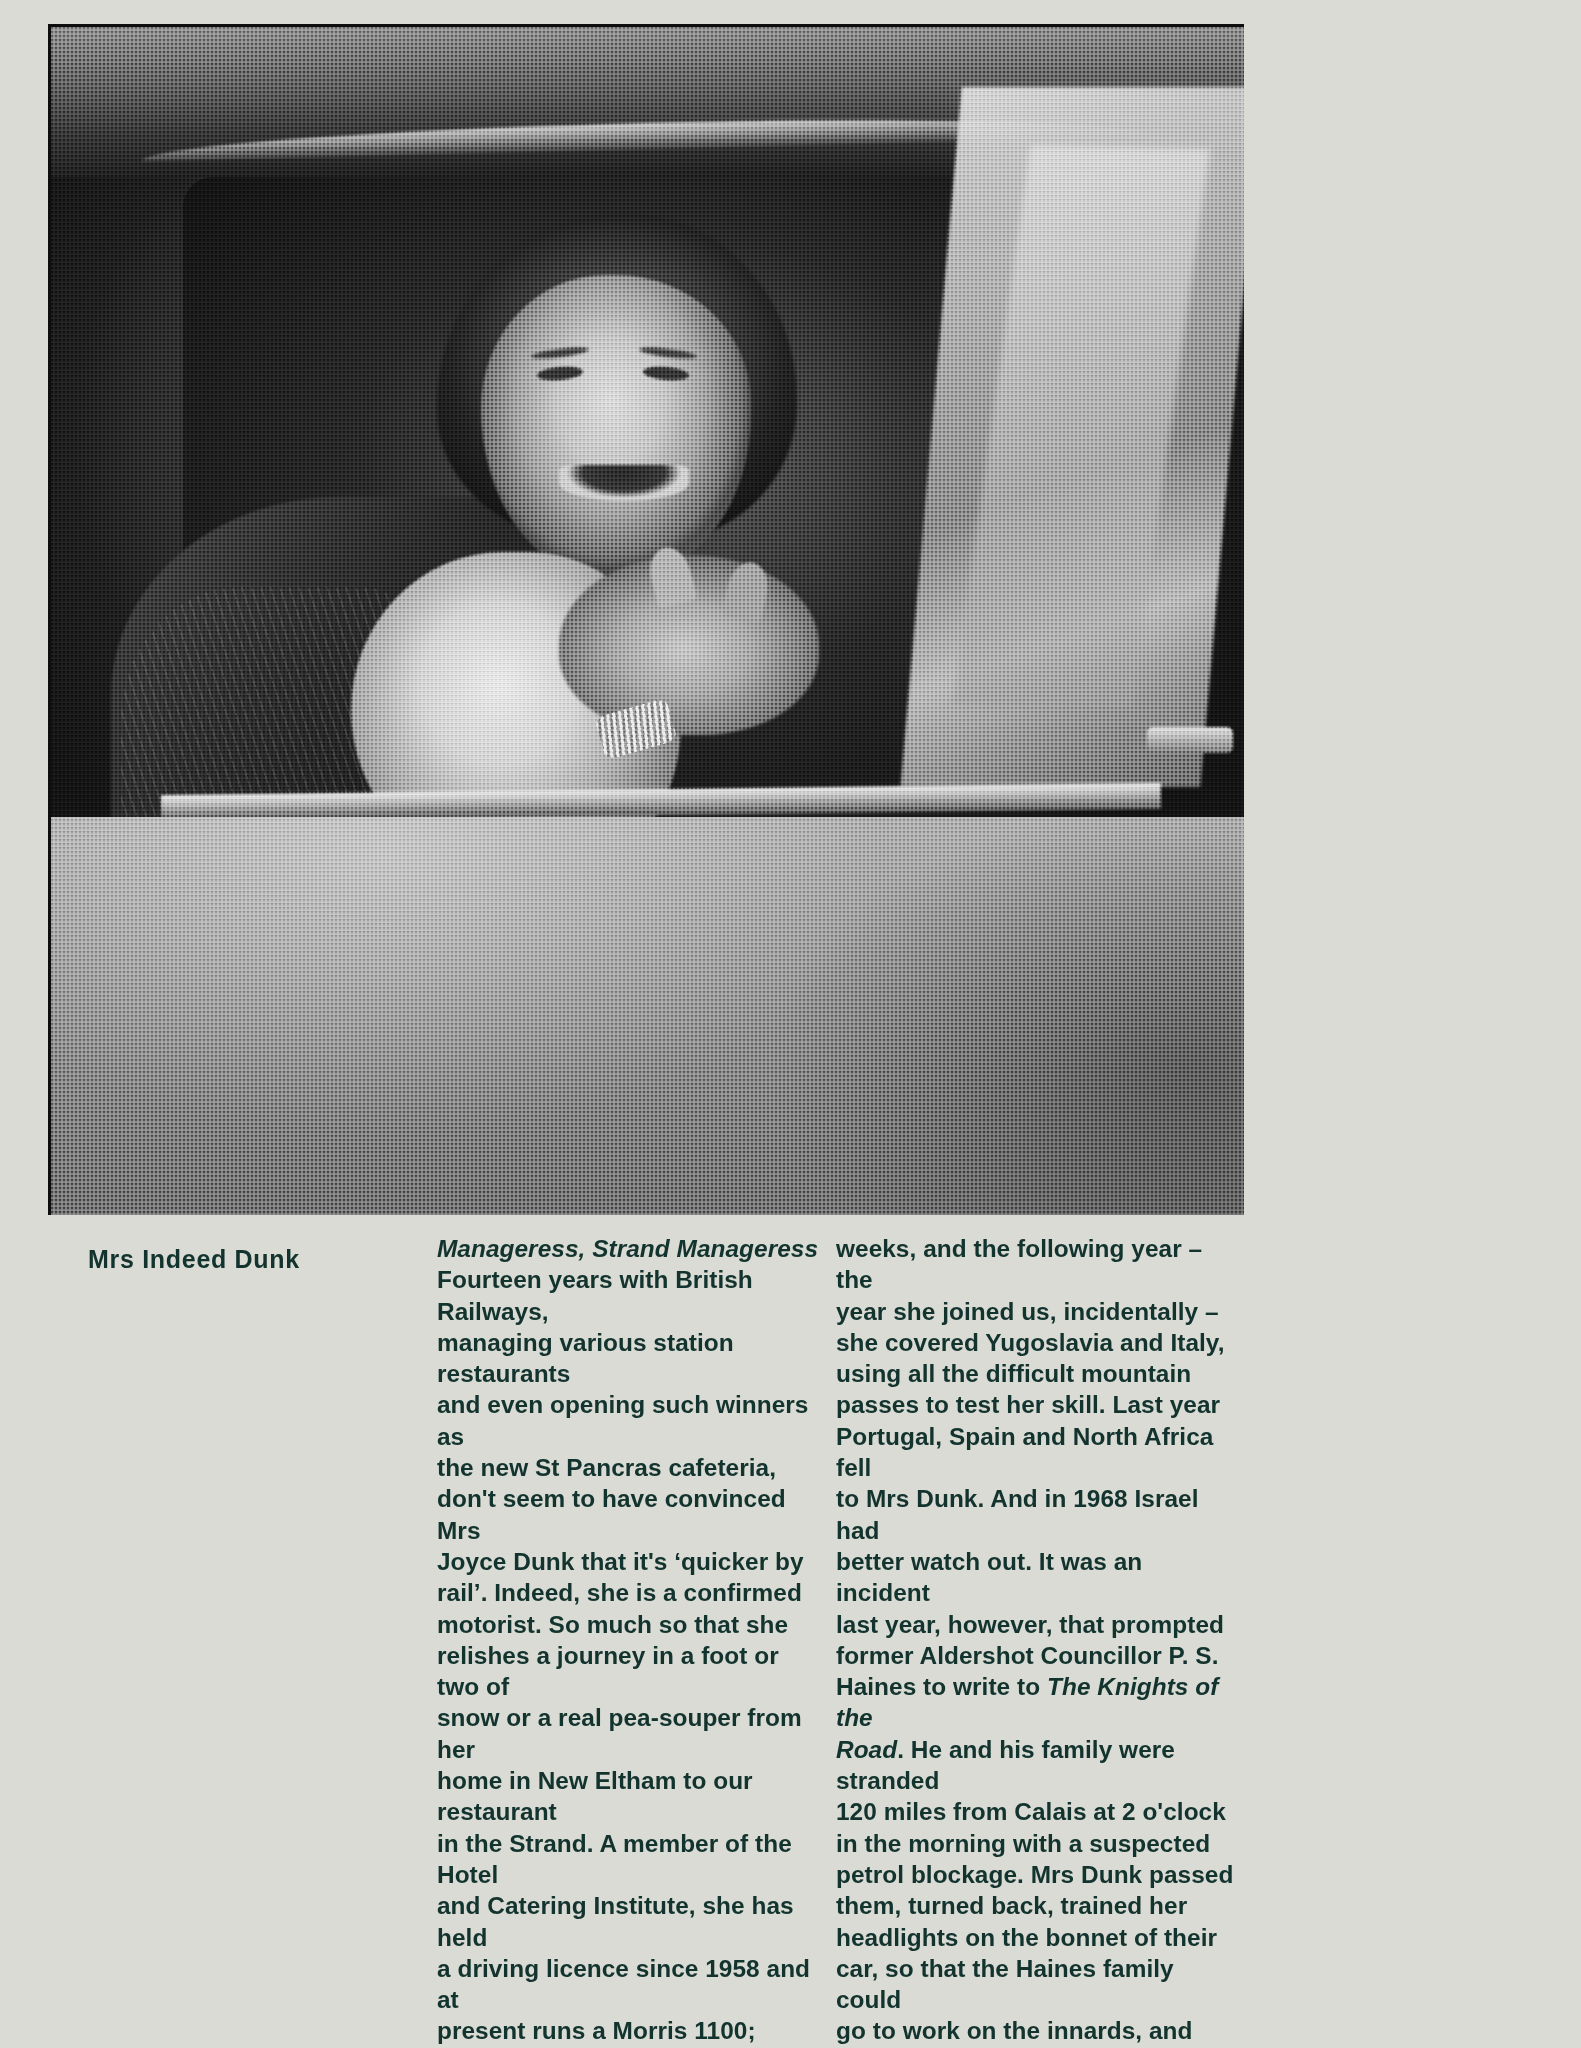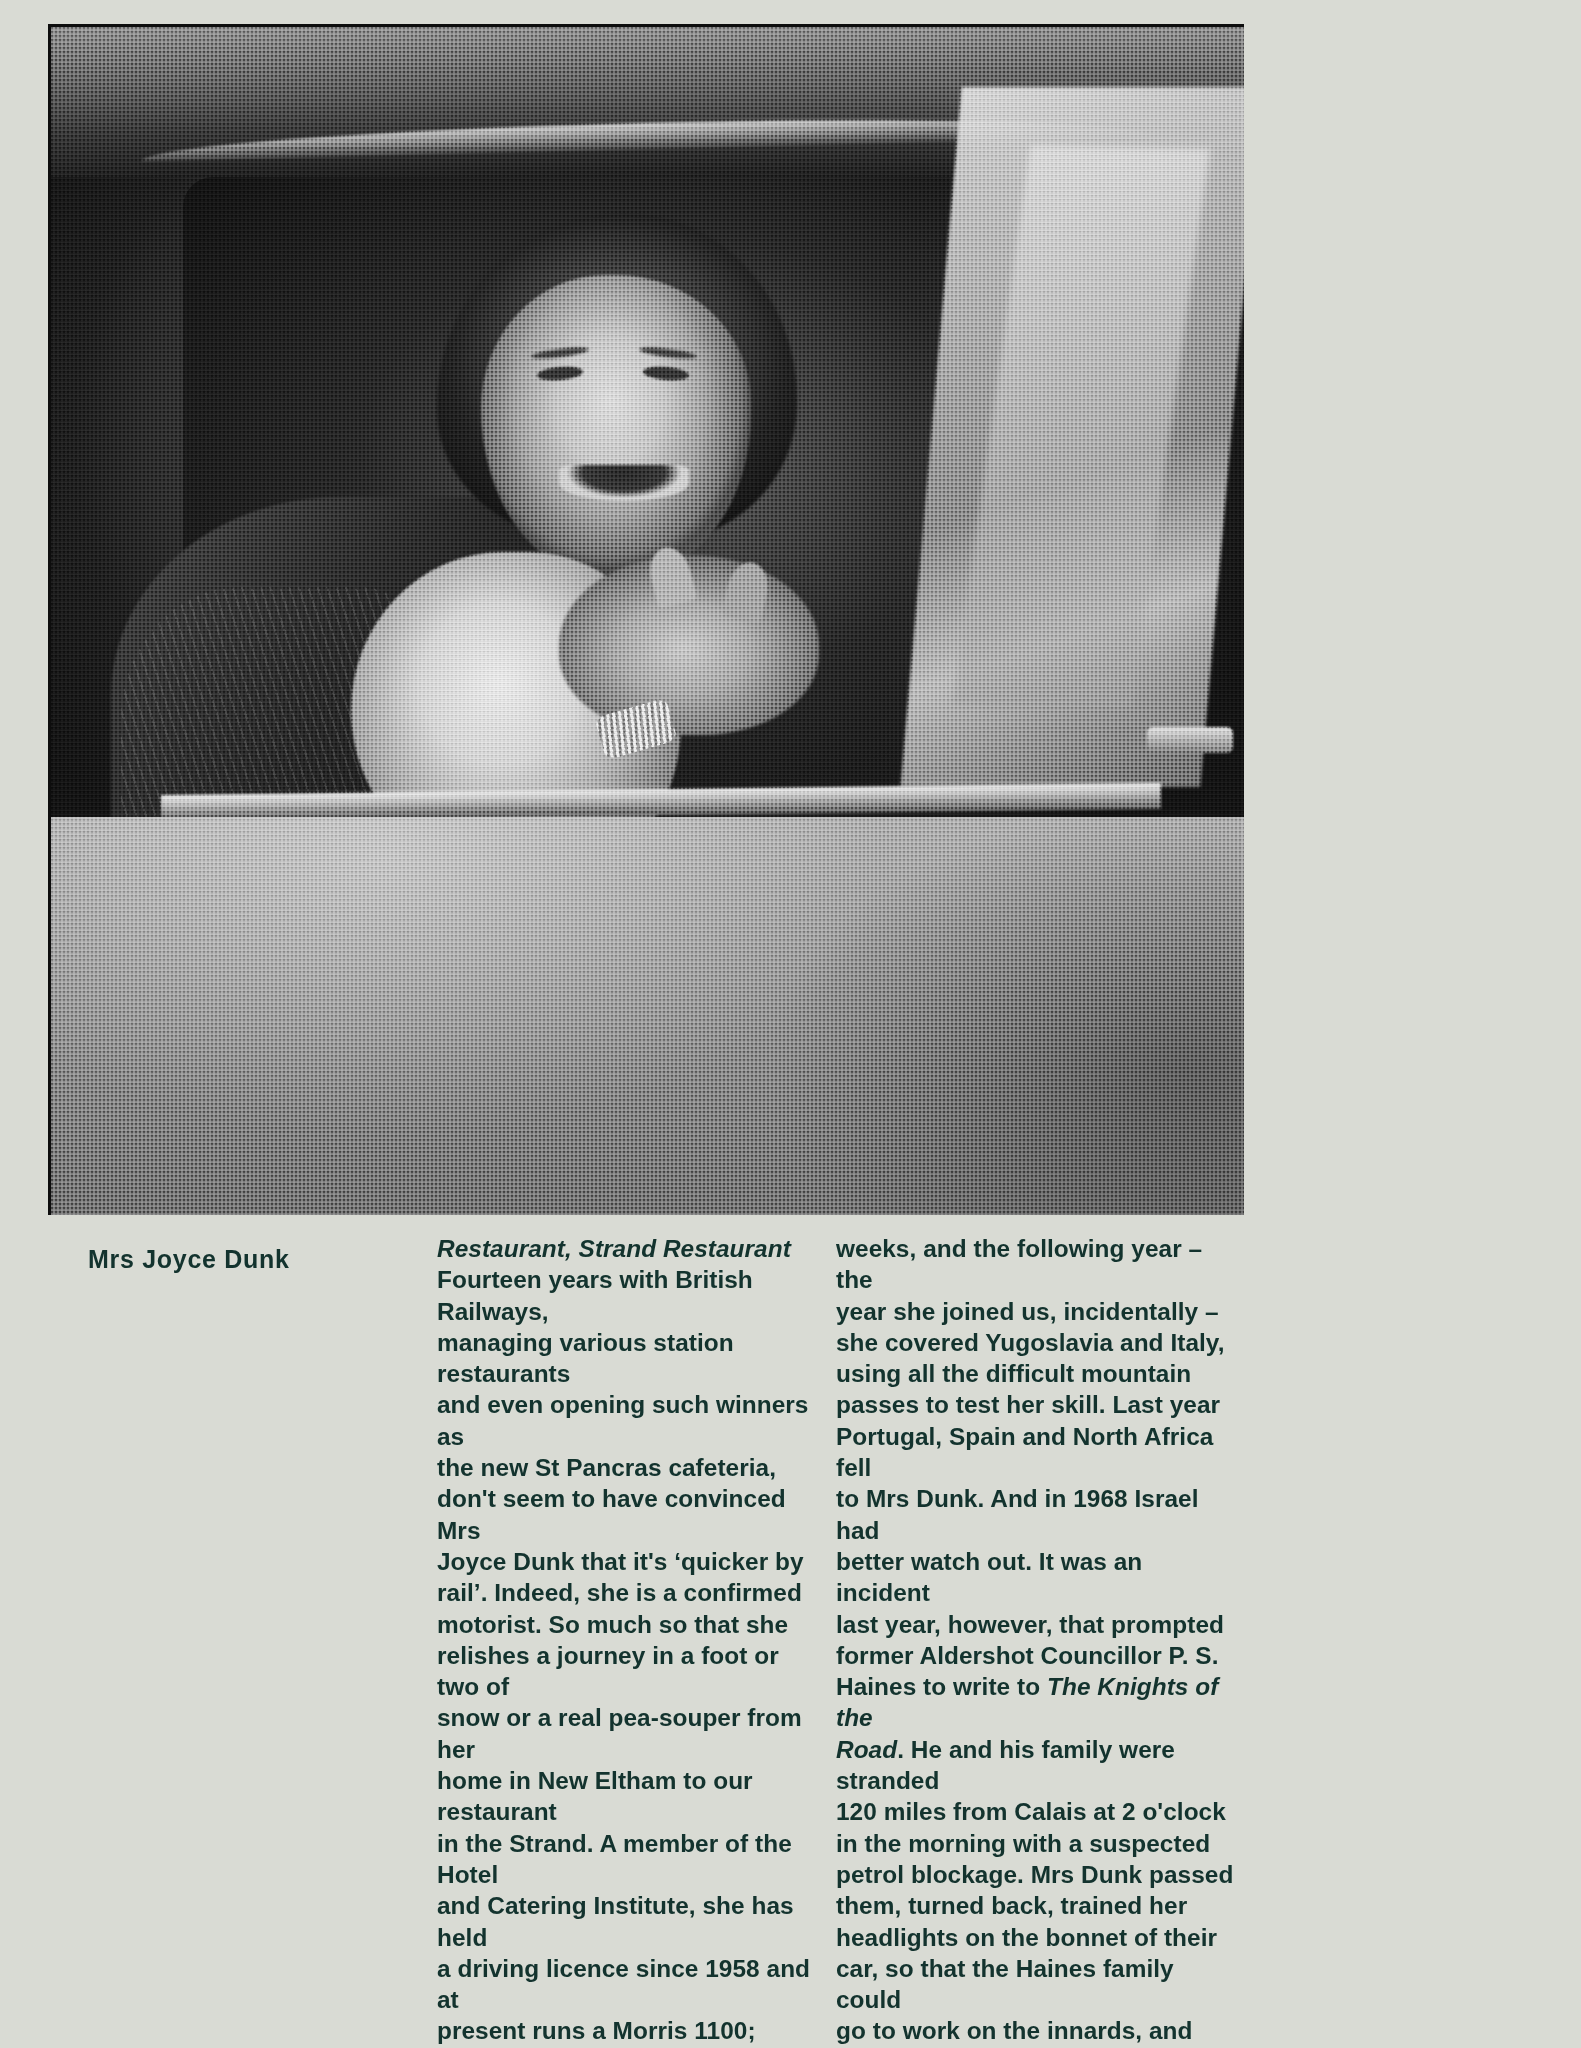--- a/index.html
+++ b/index.html
@@ -249,24 +249,24 @@
     <div class="ph-layer" id="ph-door-shade"></div>
     <div class="ph-layer" id="ph-handle"></div>
     <div class="ph-layer" id="ph-grain"></div>
     <div class="ph-layer" id="ph-halftone"></div>
   </div>
 </figure>
 
 <section id="article">
 
   <div id="byline-col">
-    <h2 id="person-name">Mrs Joyce Dunk</h2>
+    <h2 id="person-name">Mrs Indeed Dunk</h2>
   </div>
 
-  <div class="text-col" id="col-1"><span class="role-line">Restaurant, Strand Restaurant</span><span>Fourteen years with British Railways,
+  <div class="text-col" id="col-1"><span class="role-line">Manageress, Strand Manageress</span><span>Fourteen years with British Railways,
 managing various station restaurants
 and even opening such winners as
 the new St Pancras cafeteria,
 don't seem to have convinced Mrs
 Joyce Dunk that it's ‘quicker by
 rail’. Indeed, she is a confirmed
 motorist. So much so that she
 relishes a journey in a foot or two of
 snow or a real pea-souper from her
 home in New Eltham to our restaurant

